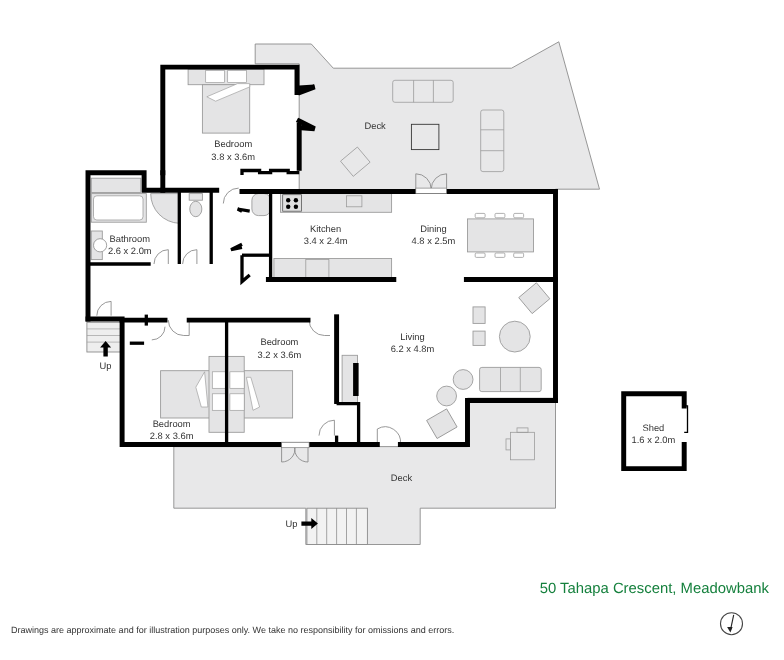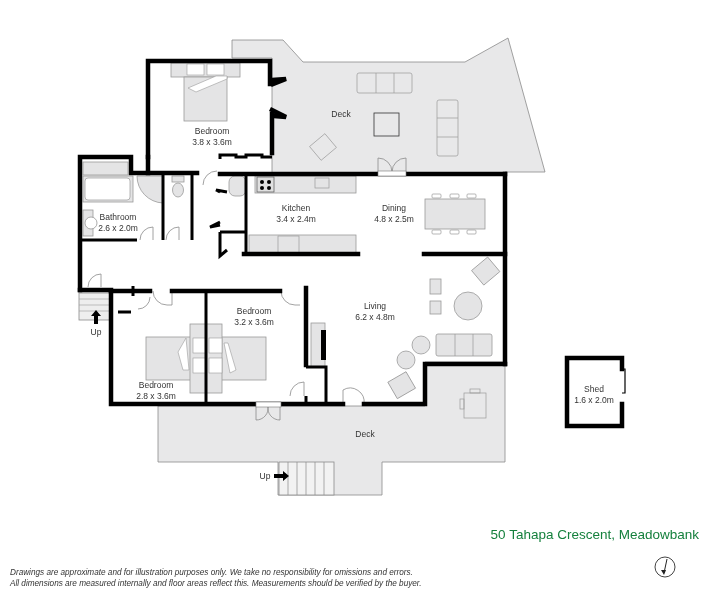--- a/index.html
+++ b/index.html
@@ -1,20 +1,20 @@
 <!DOCTYPE html>
 <html><head>
 <meta charset="utf-8">
 <style>
   html,body{margin:0;padding:0;background:#fff;}
   body{width:713px;height:600px;position:relative;overflow:hidden;font-family:"Liberation Sans","DejaVu Sans",sans-serif;}
   svg{position:absolute;left:0;top:0;}
   .lbl{font-family:"Liberation Sans",sans-serif;font-size:8.5px;fill:#333;text-anchor:middle;}
   .address{position:absolute;right:14px;top:527px;font-size:13.5px;color:#15803d;white-space:nowrap;}
-  .disclaimer{position:absolute;left:10px;top:567px;font-size:8.2px;color:#333;line-height:11px;font-style:italic;}
+  .disclaimer{position:absolute;left:10px;top:567px;font-size:8.2px;color:#333;line-height:11px;}
   .deck{fill:#e8e8e9;stroke:#8a8a8a;stroke-width:0.8;}
   .furn{fill:#e4e4e5;stroke:#9a9a9a;stroke-width:0.8;}
   .furn2{fill:none;stroke:#9a9a9a;stroke-width:0.7;}
   .door{fill:none;stroke:#8a8a8a;stroke-width:0.8;}
   .wall{fill:none;stroke:#000;stroke-width:4.5;stroke-linecap:square;}
   .wallt{fill:none;stroke:#000;stroke-width:3;}
 </style>
 </head>
 <body>
 
@@ -209,14 +209,13 @@
   <g>
     <circle cx="665" cy="567" r="10" fill="none" stroke="#444" stroke-width="1"></circle>
     <line x1="667" y1="559" x2="664" y2="573" stroke="#222" stroke-width="1"></line>
     <path d="M661,570 L664,575 L666,570 Z" fill="#222"></path>
   </g>
 </svg>
 
 <div class="address">50 Tahapa  Crescent, Meadowbank</div>
 <div class="disclaimer">
   <div>Drawings are approximate and for illustration purposes only. We take no responsibility for omissions and errors.</div>
-  <div>All dimensions are measured internally and floor areas reflect this. Measurements should be verified by the buyer.</div>
 </div>
 
 </body></html>

